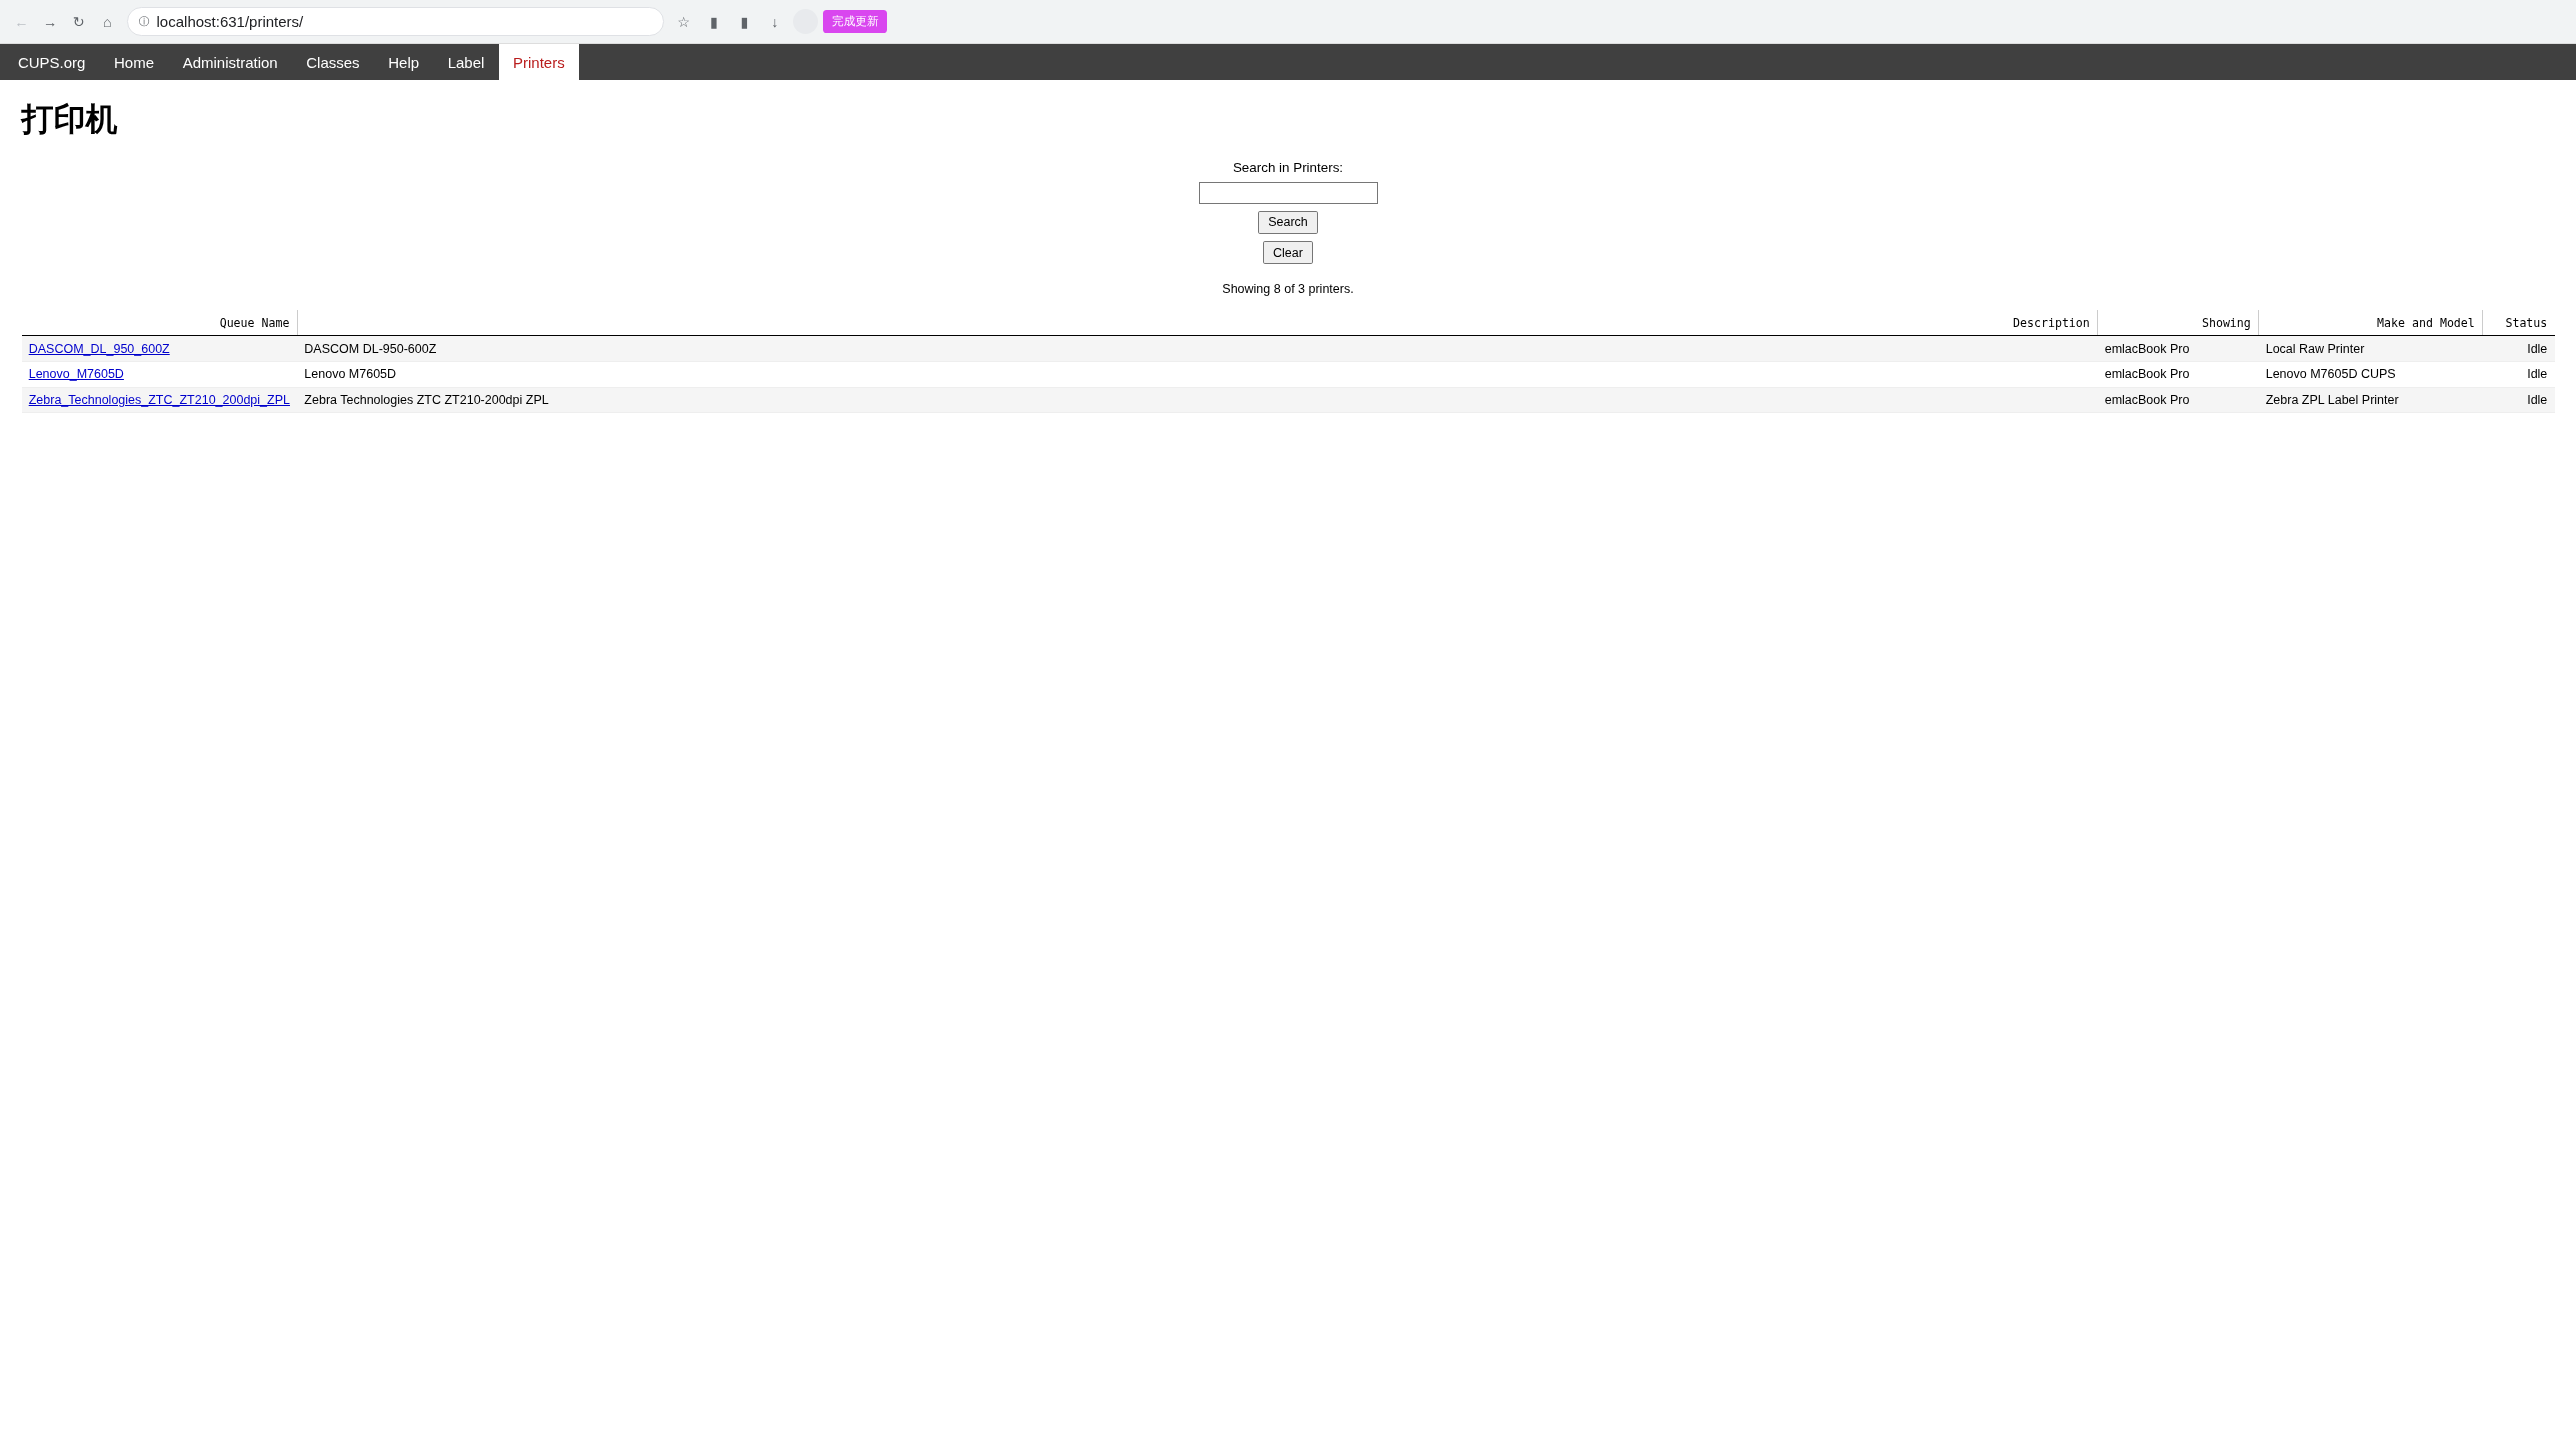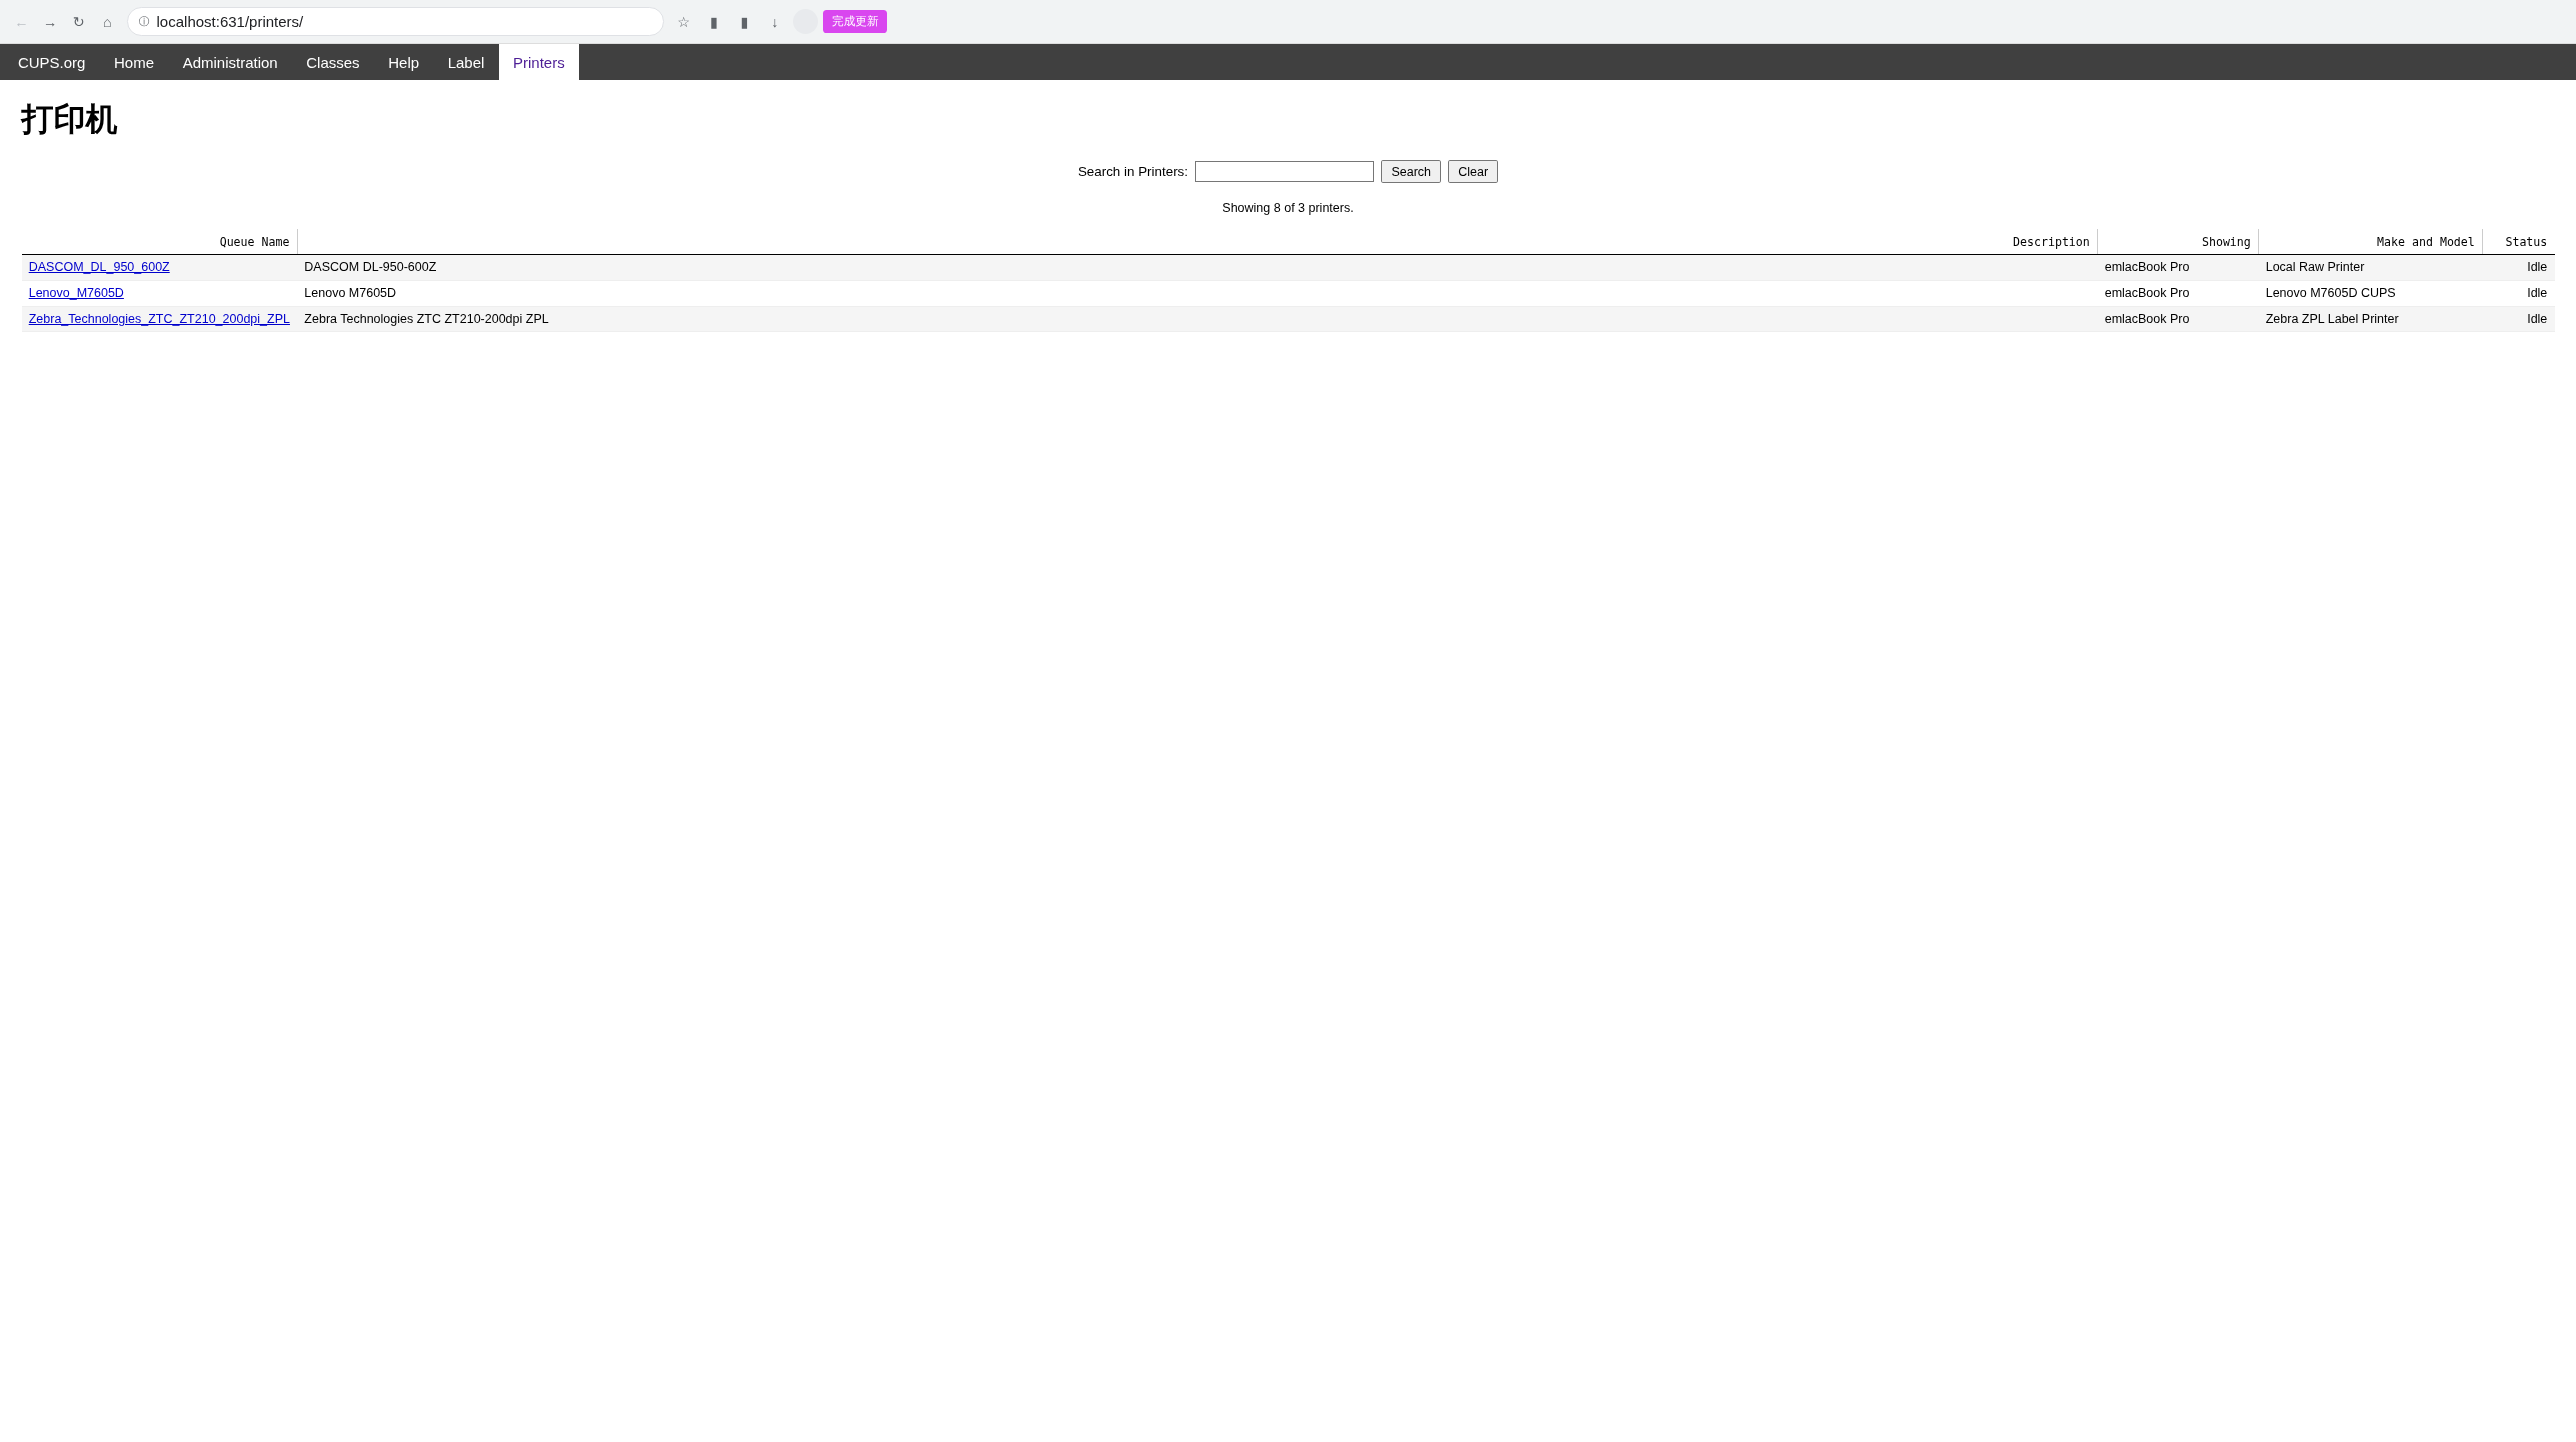--- a/index.html
+++ b/index.html
@@ -139,21 +139,21 @@
       text-decoration: none;
       padding: 0 14.3px;
       display: flex;
       align-items: center;
       font-size: 15px;
       cursor: pointer;
     }
 
     .cups-nav a.active {
       background: #fff;
-      color: #4c1d95;
+      color: #b91c1c;
     }
 
     
     .main-content {
       padding: 18px 21.5px;
     }
 
     .page-title {
       font-size: 32px;
       font-weight: bold;
@@ -162,20 +162,21 @@
 
     .search-section {
       text-align: center;
       margin-bottom: 18px;
     }
 
     .search-form {
       display: inline-flex;
       align-items: center;
       gap: 7.2px;
+      flex-direction: column;
     }
 
     .search-label {
       font-size: 13.4px;
       font-weight: normal;
     }
 
     .search-input {
       width: 179px;
       height: 21.5px;

